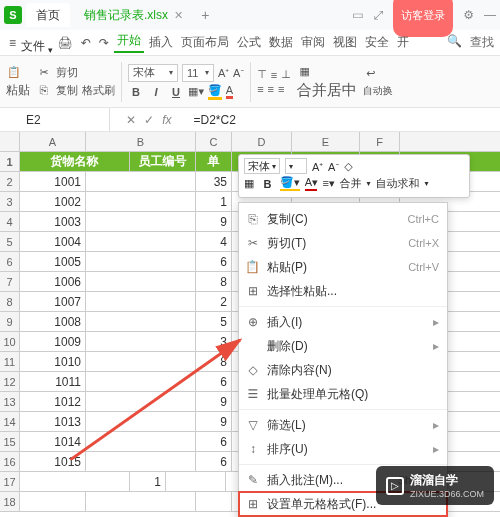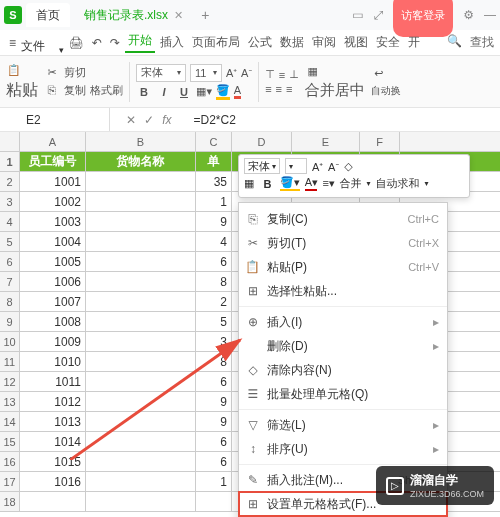--- a/index.html
+++ b/index.html
@@ -11,21 +11,21 @@
   .tab.home { background: #fff; }
   .tab.file { color: #1aad19; }
   .tab-close { margin-left: 6px; color: #999; font-size: 11px; cursor:pointer; }
   .tab-add { margin-left: 8px; color: #888; font-size: 14px; }
   .title-spacer { flex: 1; }
   .win-icons { display: flex; align-items: center; gap: 10px; color: #888; font-size: 12px; }
   .login-btn { background: #fd6b6b; color: #fff; padding: 14px 8px; border-radius: 10px; font-size: 11px; }
 
   .menubar { height: 26px; display: flex; align-items: center; padding: 0 6px; gap: 2px; border-bottom: 1px solid #e5e5e5; }
   .mb-btn { padding: 0 3px; font-size: 12px; color: #555; }
-  .mb-file { display:flex; align-items:flex-end; gap:14px;margin-top:8px; }
+  .mb-file { display:flex; align-items:flex-end; gap:3px;margin-top:8px; }
   .mb-active { color: #1aad19; border-bottom: 2px solid #1aad19; padding-bottom:2px; }
   .mb-actions { margin-left: auto; display:flex; gap:8px; color:#666; }
 
   .ribbon { height: 52px; display: flex; align-items: center; padding: 0 6px; gap: 6px; border-bottom: 1px solid #e5e5e5; background:#fafafa; }
   .rib-group { display:flex; flex-direction:column; gap:2px; font-size:11px; color:#555; }
   .rib-row { display:flex; align-items:center; gap:4px; }
   .rib-ico { width:16px;height:16px;display:flex;align-items:center;justify-content:center;color:#555; }
   .font-sel { border:1px solid #ccc; padding:1px 4px; background:#fff; width:50px; height:18px; font-size:11px; display:flex;align-items:center;justify-content:space-between; }
   .size-sel { border:1px solid #ccc; padding:1px 4px; background:#fff; width:32px; height:18px; font-size:11px; display:flex;align-items:center;justify-content:space-between;}
   .btn-biu { font-weight:bold; width:16px;text-align:center; }
@@ -108,21 +108,21 @@
   <span class="mb-btn">开</span>
   <div class="mb-actions">
     <span>🔍</span>
     <span>查找</span>
   </div>
 </div>
 
 <div class="ribbon">
   <div class="rib-group">
     <div class="rib-ico">📋</div>
-    <span style="font-size:16px">粘贴</span>
+    <span style="font-size:12px">粘贴</span>
   </div>
   <div class="rib-group">
     <div class="rib-row">
         <span class="rib-ico">✂</span>
         <span>剪切</span>
       </div>
     <div class="rib-row">
         <span class="rib-ico">⎘</span>
         <span>复制</span>
         <span style="">格式刷</span>
@@ -190,22 +190,22 @@
     <div class="col-h cA">A</div>
     <div class="col-h cB">B</div>
     <div class="col-h cC">C</div>
     <div class="col-h cD">D</div>
     <div class="col-h cE">E</div>
     <div class="col-h cF">F</div>
   </div>
 
   <div class="row hdr-row">
     <div class="row-h">1</div>
+    <div class="cell cB">货物名称</div>
     <div class="cell cA">员工编号</div>
-    <div class="cell cB">货物名称</div>
     <div class="cell cC">单</div>
     <div class="cell cD"></div>
     <div class="cell cE"></div>
     <div class="cell cF"></div>
   </div>
 
   <div id="data-rows">
       <div class="row">
         <div class="row-h">2</div>
         <div class="cell cA right">1001</div>
@@ -336,21 +336,20 @@
         <div class="row-h">16</div>
         <div class="cell cA right">1015</div>
         <div class="cell cB"></div>
         <div class="cell cC right">6</div>
         <div class="cell cD right"></div>
         <div class="cell cE right"></div>
         <div class="cell cF"></div>
       </div>
       <div class="row">
         <div class="row-h">17</div>
-        <div class="cell cA right">1016</div>
         <div class="cell cB"></div>
         <div class="cell cC right">1</div>
         <div class="cell cD right"></div>
         <div class="cell cE right"></div>
         <div class="cell cF"></div>
       </div>
       <div class="row">
         <div class="row-h">18</div>
         <div class="cell cA right"></div>
         <div class="cell cB"></div>

